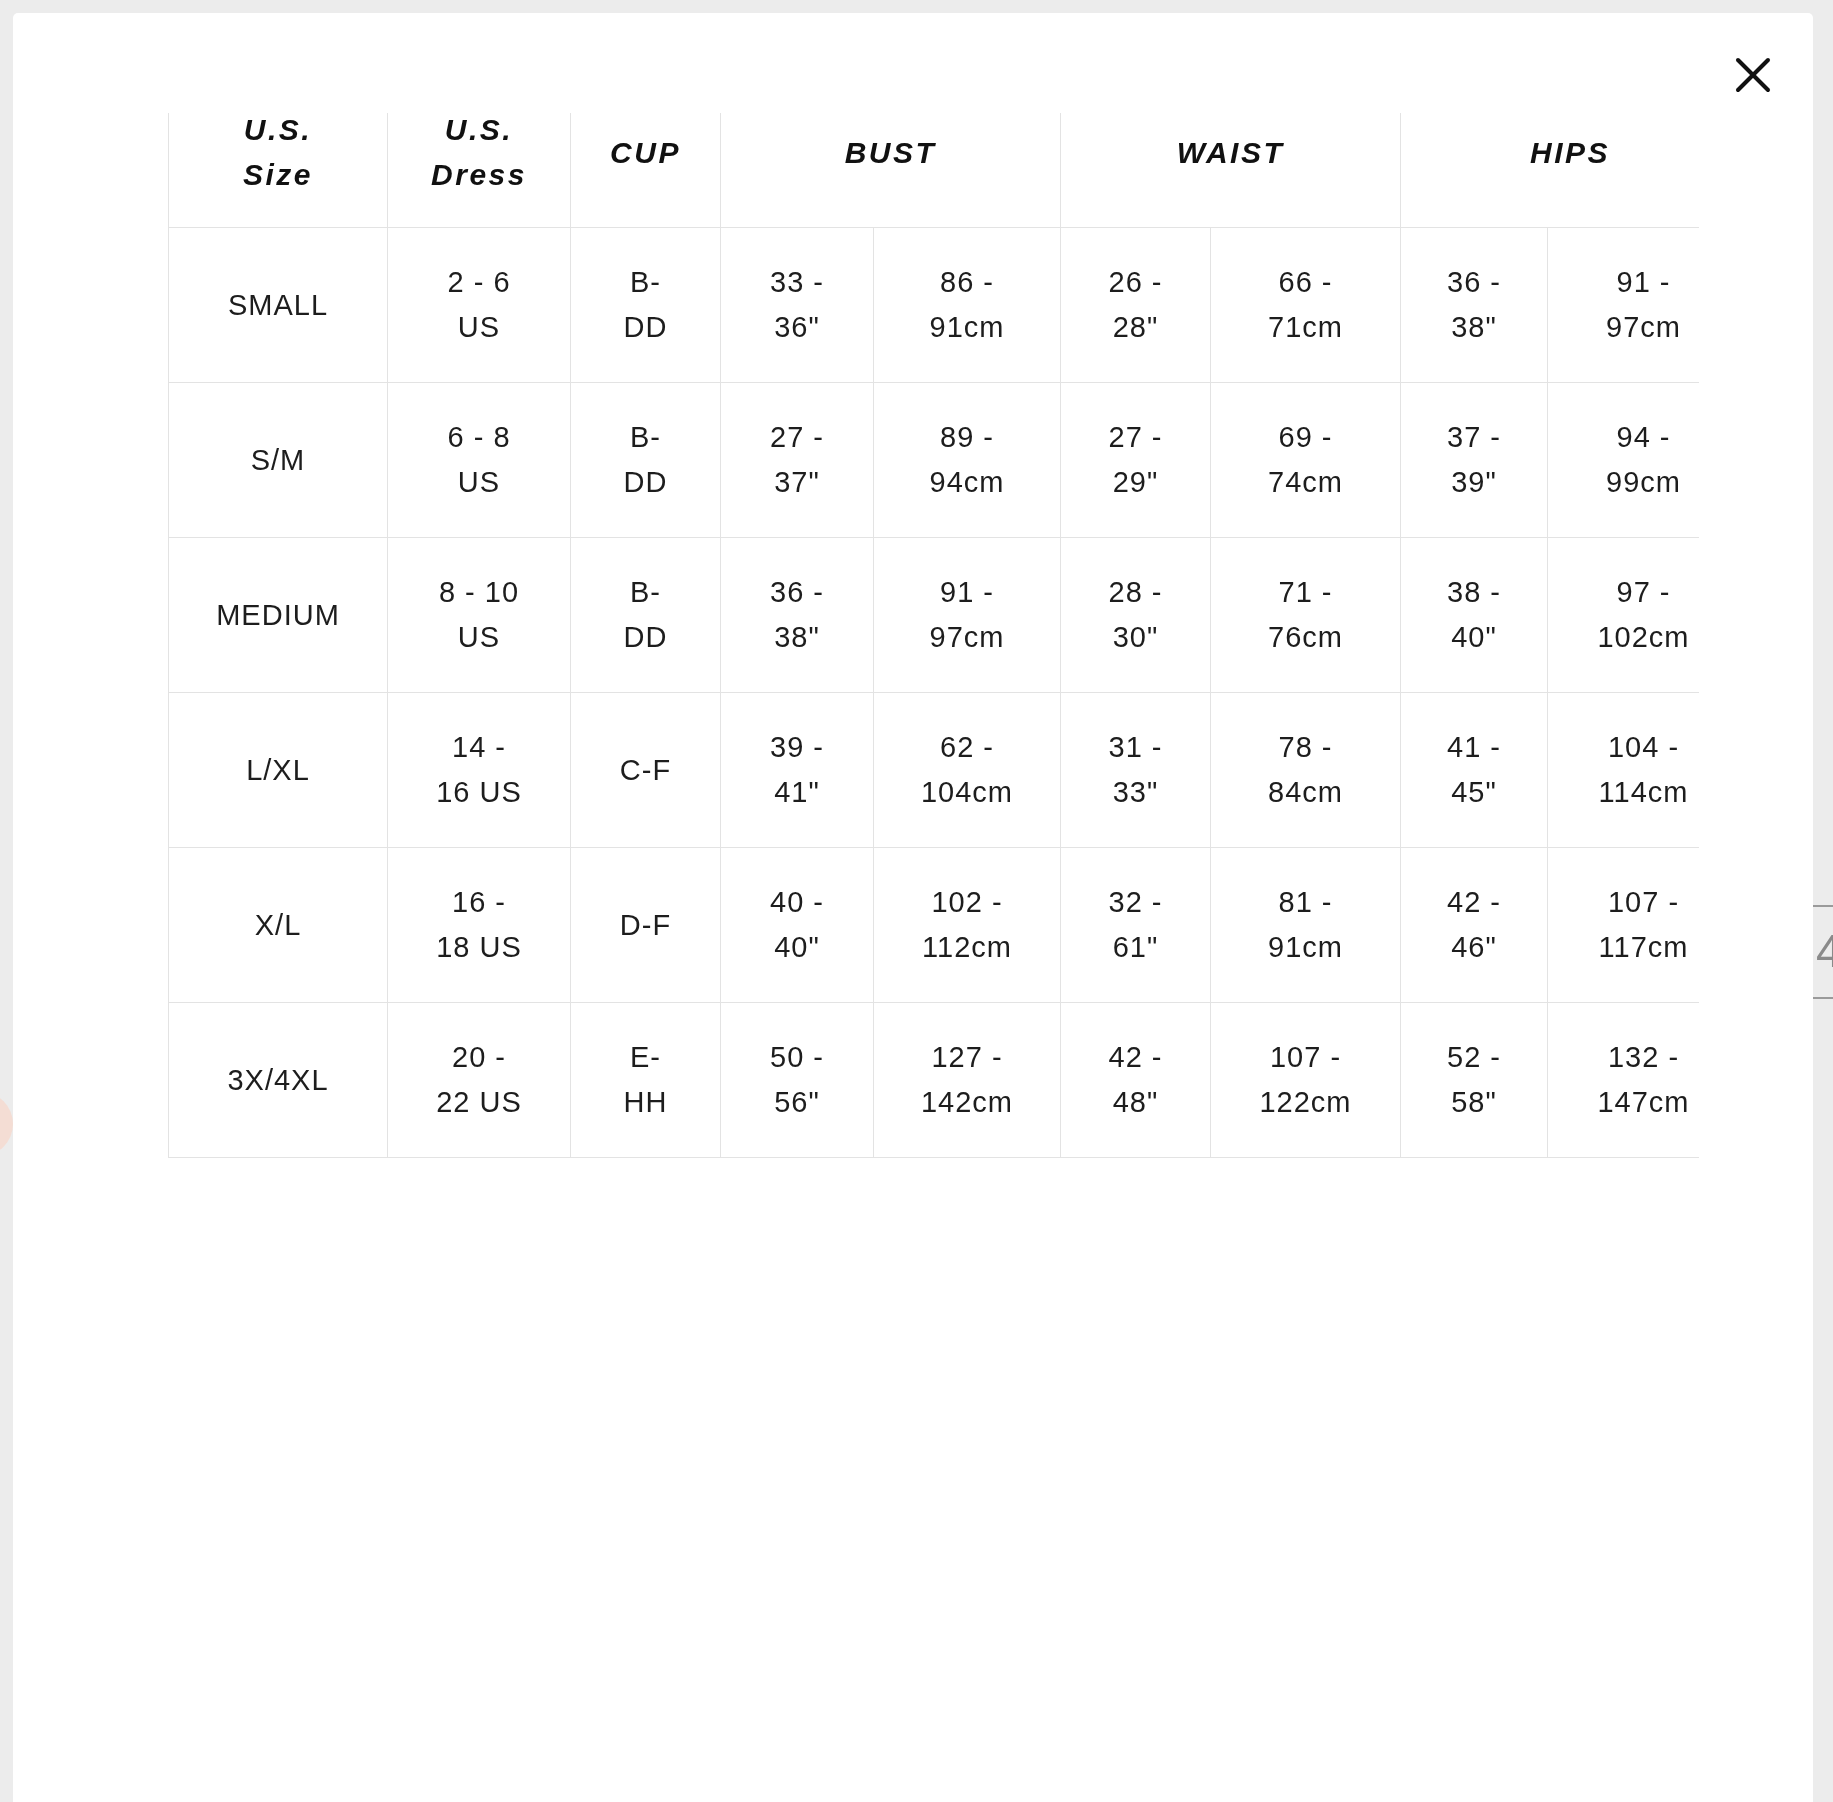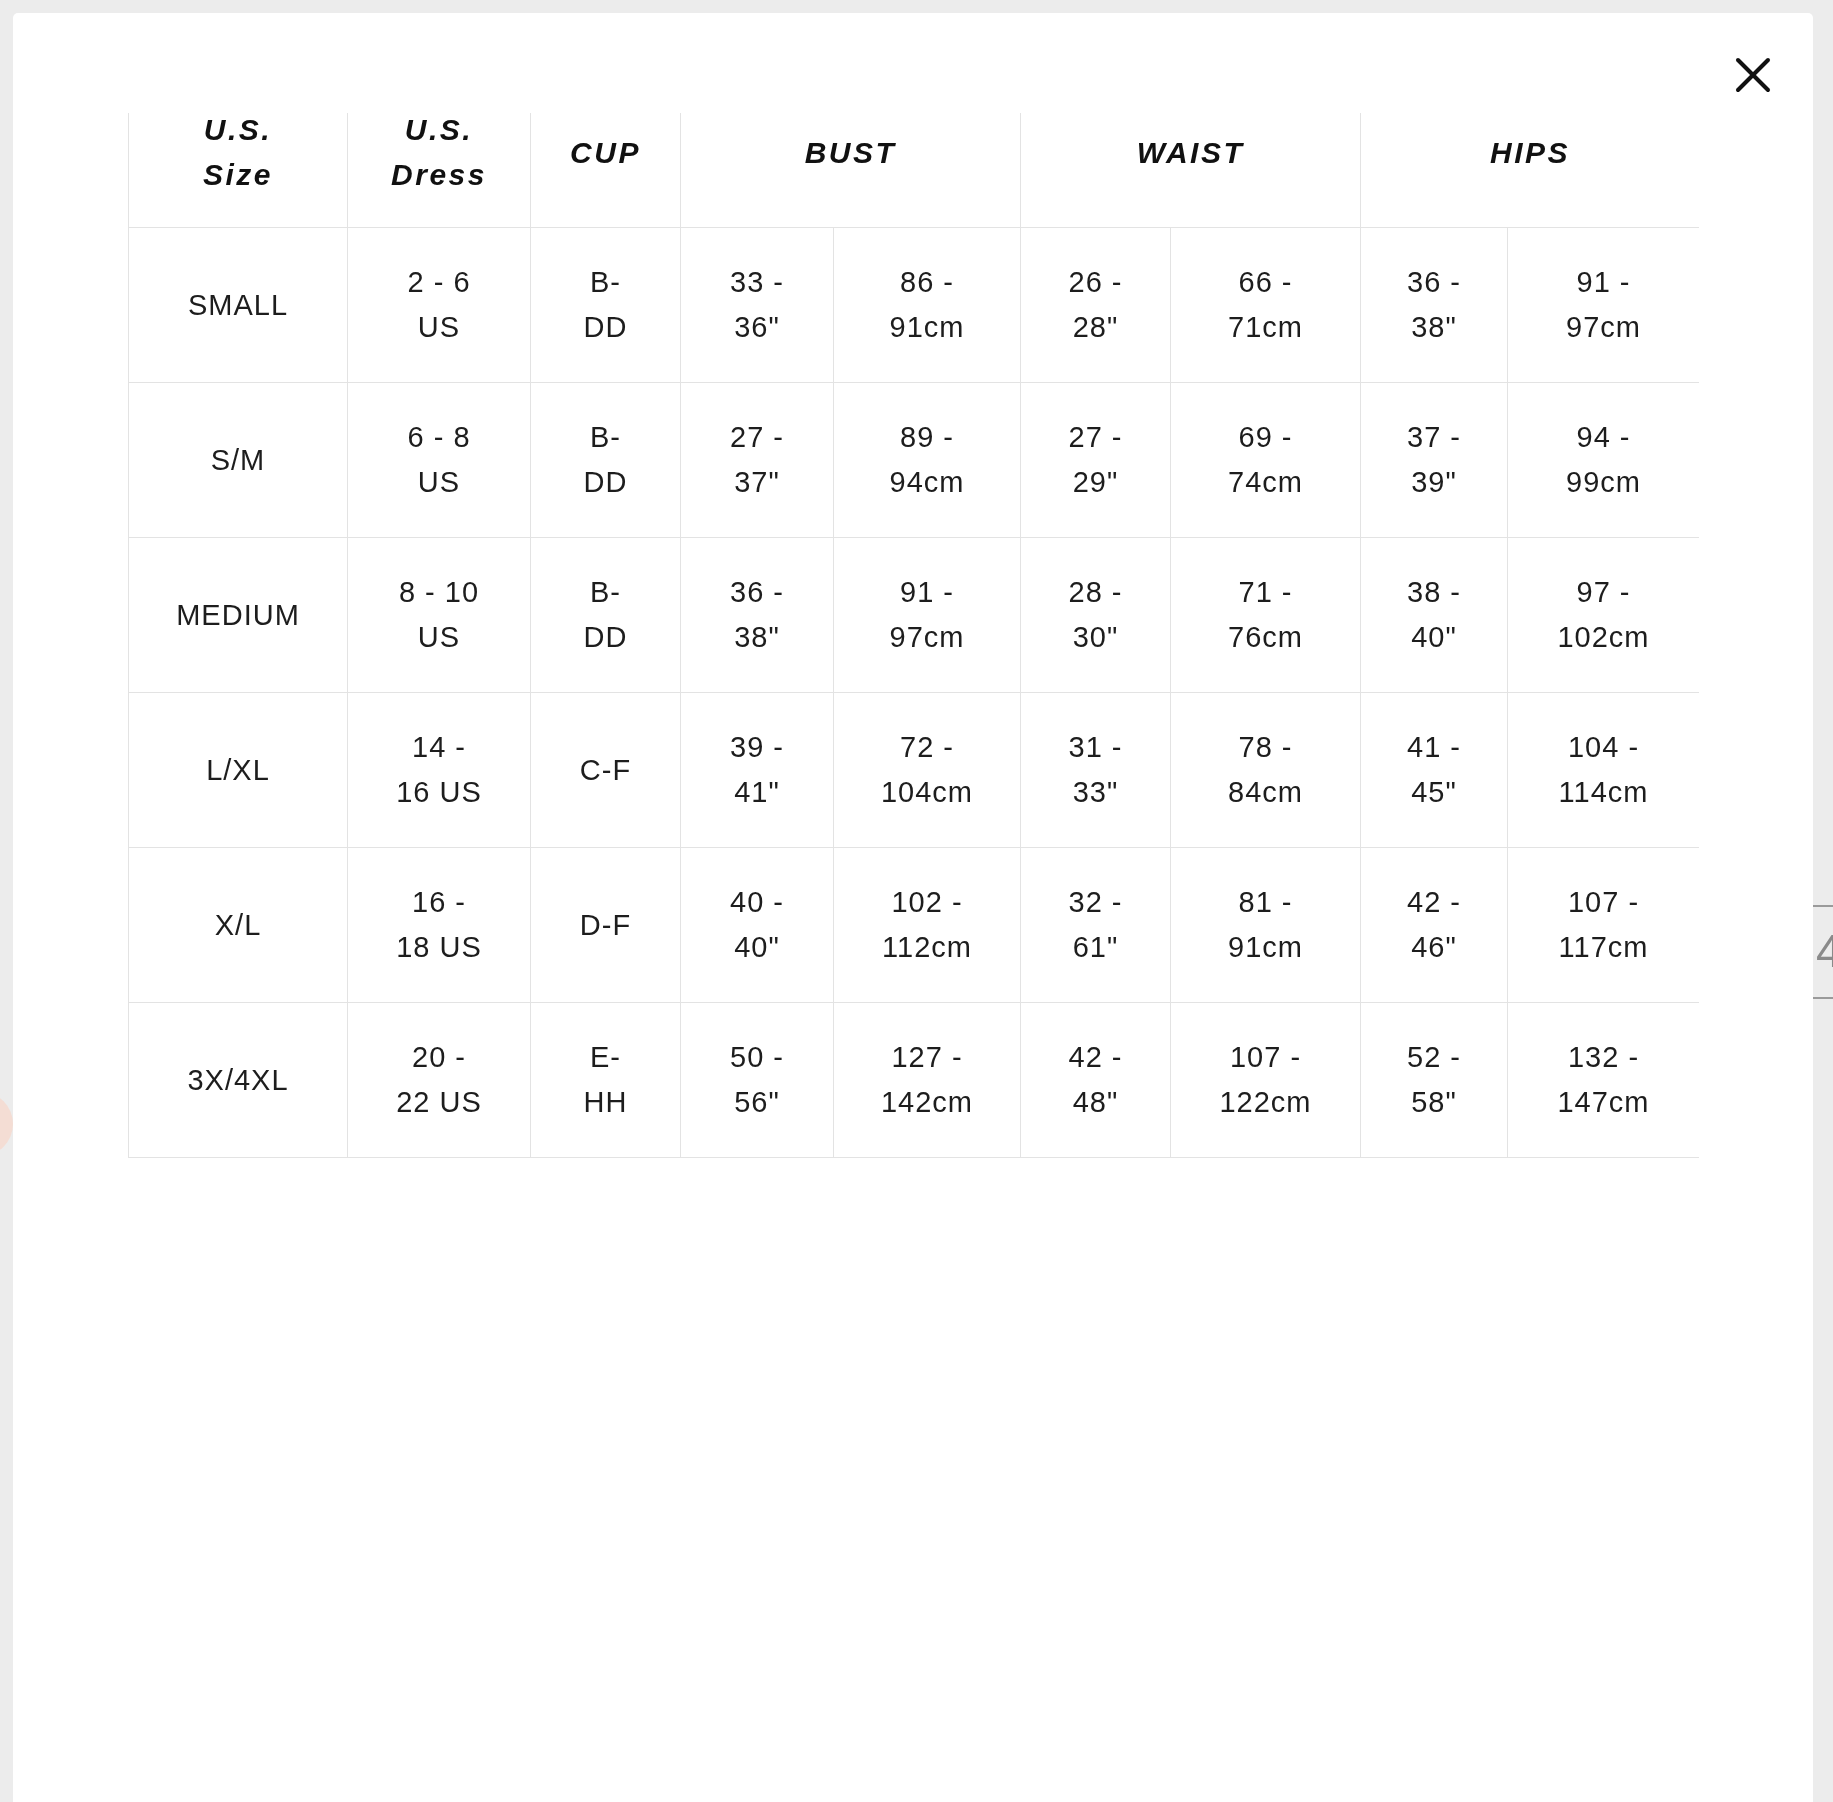--- a/index.html
+++ b/index.html
@@ -60,20 +60,21 @@
     left: 115px; top: 100px;
     width: 1571px; height: 1584px;
     overflow: hidden;
   }
   table.size-chart {
     border-collapse: collapse;
     table-layout: fixed;
     width: 1571px;
     margin-top: -37px;            
     color: #1d1d1d;
+    margin-left: 40px;
   }
   .size-chart th, .size-chart td {
     border: 1px solid #e3e3e3;
     text-align: center;
     vertical-align: middle;
     white-space: pre-line;
     overflow: hidden;
   }
   .size-chart th {
     height: 148px;
@@ -194,21 +195,21 @@
               <td>97 -
 102cm</td>
             </tr>
             <tr>
               <td>L/XL</td>
               <td>14 -
 16 US</td>
               <td>C-F</td>
               <td>39 -
 41"</td>
-              <td>72 -
+              <td>62 -
 104cm</td>
               <td>31 -
 33"</td>
               <td>78 -
 84cm</td>
               <td>41 -
 45"</td>
               <td>104 -
 114cm</td>
             </tr>

